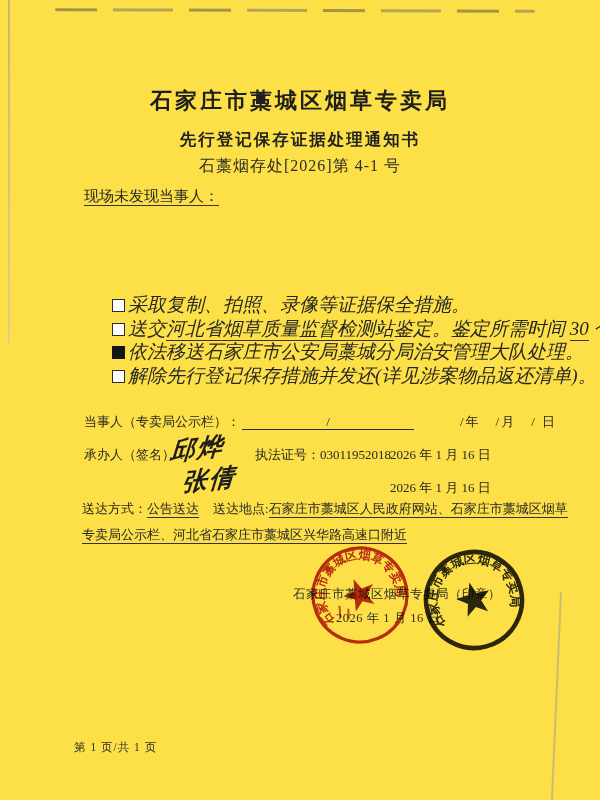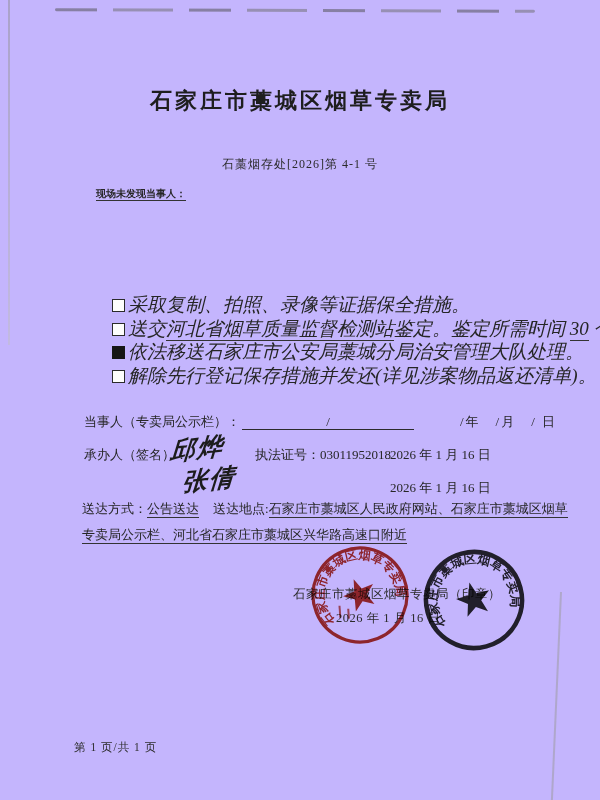--- a/index.html
+++ b/index.html
@@ -1,37 +1,37 @@
 <!DOCTYPE html>
 <html><head>
 <meta charset="utf-8">
 <style>
   html,body{margin:0;padding:0;background:#ffffff;}
   .page{
     position:relative;width:600px;height:800px;overflow:hidden;
-    background:#c4b5fd;color:#262626;
+    background:#fde047;color:#262626;
     font-family:"Liberation Serif","DejaVu Serif",serif;
   }
   
   .scan-top{position:absolute;top:9px;left:55px;width:480px;height:3px;opacity:.5;
     background:repeating-linear-gradient(90deg,#4a4a4a 0 42px,transparent 42px 58px,#6a6a6a 58px 118px,transparent 118px 134px);
     transform:rotate(.2deg);border-radius:2px;}
   .scan-left{position:absolute;top:0;left:8px;width:1.5px;height:345px;opacity:.45;
     background:linear-gradient(#8a8a8a,#c0c0c0);}
   .scan-right{position:absolute;top:592px;left:560px;width:1.5px;height:215px;opacity:.5;
     background:#9a9a9a;transform:rotate(2.5deg);transform-origin:top center;}
   
   .title{position:absolute;top:86px;left:0;width:600px;text-align:center;
     font-size:22px;font-weight:700;letter-spacing:3px;color:#1e1e1e;}
   .subtitle{position:absolute;top:129px;left:0;width:600px;text-align:center;
     font-size:16.5px;font-weight:700;letter-spacing:2px;color:#222;}
   .docnum{position:absolute;top:156px;left:0;width:600px;text-align:center;
-    font-size:12px;letter-spacing:1px;color:#2b2b2b;}
+    font-size:16px;letter-spacing:1px;color:#2b2b2b;}
   
-  .heading{position:absolute;top:187px;left:96px;font-size:10px;font-weight:700;}
+  .heading{position:absolute;top:187px;left:84px;font-size:15px;font-weight:400;}
   .u{border-bottom:1.1px solid #333;padding-bottom:1px;}
   .para{position:absolute;top:202px;left:84px;width:437px;margin:0;
     font-size:13px;line-height:26px;text-align:justify;text-indent:2em;}
   .pu{text-decoration:underline;text-underline-offset:3px;}
   .options{position:absolute;top:293px;left:112px;font-size:19px;font-style:italic;}
   .opt{height:23.5px;line-height:23.5px;white-space:nowrap;}
   .box{display:inline-block;width:11px;height:11px;border:1.3px solid #2b2b2b;
     margin-right:3px;vertical-align:-1px;background:#fdfdfc;}
   .box.filled{background:#161616;border-color:#161616;}
   
@@ -53,20 +53,21 @@
 </head>
 <body>
 
 <div class="page">
 
   <div class="scan-top"></div>
   <div class="scan-left"></div>
   <div class="scan-right"></div>
 
   <div class="title">石家庄市藁城区烟草专卖局</div>
+  <div class="subtitle">先行登记保存证据处理通知书</div>
   <div class="docnum">石藁烟存处[2026]第 4-1 号</div>
 
   <div class="heading">
     <span class="u">现场未发现当事人：</span>
   </div>
 
 
   <div class="options">
     <div class="opt">
       <span class="box"></span><span>采取复制、拍照、录像等证据保全措施。</span>

